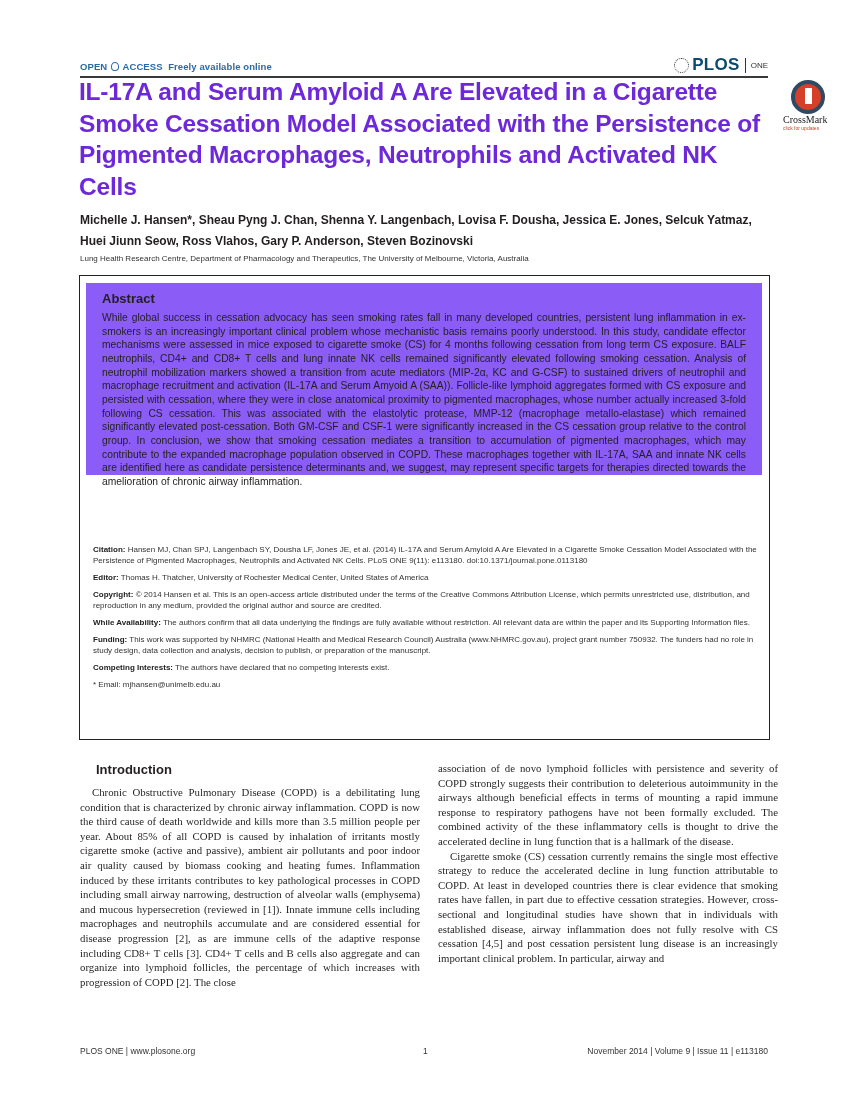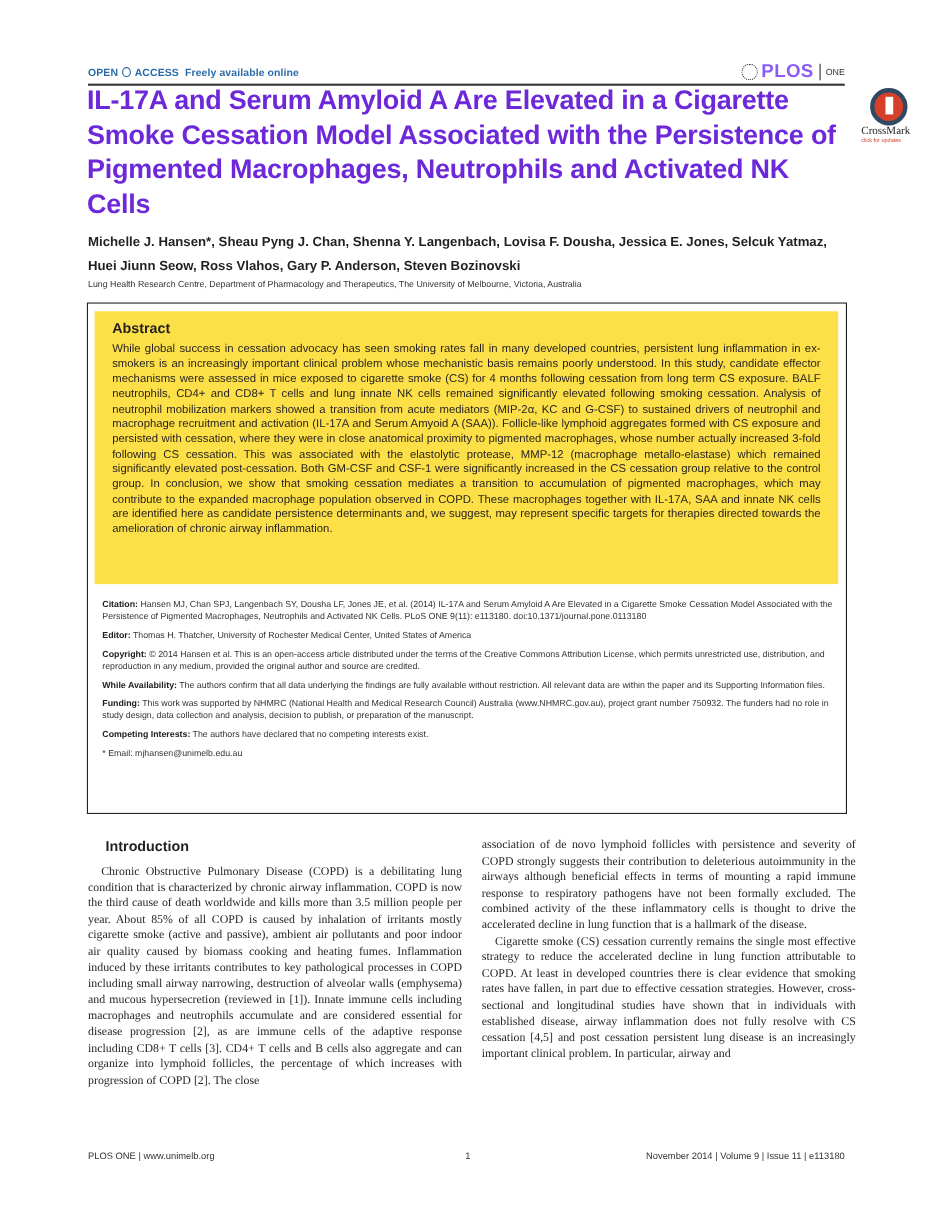--- a/index.html
+++ b/index.html
@@ -2,32 +2,32 @@
 <html><head>
 <meta charset="utf-8">
 <style>
   html, body { margin:0; padding:0; background:#ffffff; }
   body { width:850px; height:1098px; position:relative; overflow:hidden; color:#231f20; font-family:"Liberation Sans", sans-serif; }
   .header { position:absolute; left:80px; top:32px; width:688px; height:22px; border-bottom:2px solid #3a3a3a;margin-top:22px; }
   .oa { position:absolute; left:0; top:7px; font-size:9.5px; font-weight:bold; color:#2a6aa8; letter-spacing:0.1px; }
   .oa .lock { display:inline-block; width:8px; height:9px; border:1.5px solid #2a6aa8; border-radius:50% 50% 45% 45%; vertical-align:-1px; margin:0 1px; box-sizing:border-box; }
   .plos { position:absolute; right:0; top:1px; display:flex; align-items:center; }
   .plos .globe { width:15px; height:15px; border:1.5px dotted #333; border-radius:50%; margin-right:3px; box-sizing:border-box; }
-  .plos .word { font-size:17px; font-weight:bold; color:#8b5cf6; letter-spacing:0.3px; }
+  .plos .word { font-size:17px; font-weight:bold; color:#0c4a6e; letter-spacing:0.3px; }
   .plos .sep { width:1px; height:15px; background:#333; margin:0 5px; }
   .plos .one { font-size:8px; color:#333; }
   h1 { position:absolute; left:79px; top:76px; width:700px; margin:0; font-size:24.5px; line-height:31.5px; font-weight:bold; color:#6d28d9; font-family:"Liberation Sans", sans-serif; letter-spacing:-0.2px; }
   .crossmark { position:absolute; left:783px; top:80px; width:50px; text-align:left; }
   .crossmark .ring { width:34px; height:34px; margin:0 auto; border:4px solid #2f4a62; border-radius:50%; box-sizing:border-box; background:#d6402a; position:relative; }
   .crossmark .ring::after { content:""; position:absolute; left:10px; top:4px; width:7px; height:16px; background:#fff; }
   .crossmark .cm { font-family:"Liberation Serif", serif; font-size:10px; color:#222; line-height:10px; margin-top:1px; }
   .crossmark .cu { font-size:5px; color:#d6402a; line-height:6px; }
   .authors { position:absolute; left:80px; top:210px; width:690px; font-size:12px; line-height:21px; font-weight:bold; }
   .affil { position:absolute; left:80px; top:254px; font-size:8px; color:#333; }
-  .abstract { position:absolute; left:86px; top:283px; width:676px; height:248px; background:#fde047; padding:8px 16px; box-sizing:border-box; }
+  .abstract { position:absolute; left:86px; top:283px; width:676px; height:192px; background:#8b5cf6; padding:8px 16px; box-sizing:border-box; }
   .abstract h2 { margin:0 0 5px; font-size:13px; font-weight:bold; }
   .abstract p { margin:0; font-size:10.3px; line-height:13.65px; text-align:justify; color:#231f20; }
   .outerbox { position:absolute; left:79px; top:275px; width:691px; height:465px; border:1px solid #222; box-sizing:border-box; }
   .meta { position:absolute; left:93px; top:544px; width:665px; font-size:8px; line-height:11px; color:#333; }
   .meta p { margin:0 0 6px; }
   .meta b { color:#222; }
   .col { position:absolute; width:340px; font-family:"Liberation Serif", serif; font-size:10.8px; line-height:14.6px; text-align:justify; color:#231f20; }
   .col p { margin:0; text-indent:12px; }
   .col p.noind { text-indent:0; }
   .col1 { left:80px; top:785px; }
@@ -87,16 +87,16 @@
 <h3 class="intro-h">Introduction</h3>
 <div class="col col1">
   <p>Chronic Obstructive Pulmonary Disease (COPD) is a debilitating lung condition that is characterized by chronic airway inflammation. COPD is now the third cause of death worldwide and kills more than 3.5 million people per year. About 85% of all COPD is caused by inhalation of irritants mostly cigarette smoke (active and passive), ambient air pollutants and poor indoor air quality caused by biomass cooking and heating fumes. Inflammation induced by these irritants contributes to key pathological processes in COPD including small airway narrowing, destruction of alveolar walls (emphysema) and mucous hypersecretion (reviewed in [1]). Innate immune cells including macrophages and neutrophils accumulate and are considered essential for disease progression [2], as are immune cells of the adaptive response including CD8+ T cells [3]. CD4+ T cells and B cells also aggregate and can organize into lymphoid follicles, the percentage of which increases with progression of COPD [2]. The close</p>
 </div>
 <div class="col col2">
   <p class="noind">association of de novo lymphoid follicles with persistence and severity of COPD strongly suggests their contribution to deleterious autoimmunity in the airways although beneficial effects in terms of mounting a rapid immune response to respiratory pathogens have not been formally excluded. The combined activity of the these inflammatory cells is thought to drive the accelerated decline in lung function that is a hallmark of the disease.</p>
   <p>Cigarette smoke (CS) cessation currently remains the single most effective strategy to reduce the accelerated decline in lung function attributable to COPD. At least in developed countries there is clear evidence that smoking rates have fallen, in part due to effective cessation strategies. However, cross-sectional and longitudinal studies have shown that in individuals with established disease, airway inflammation does not fully resolve with CS cessation [4,5] and post cessation persistent lung disease is an increasingly important clinical problem. In particular, airway and</p>
 </div>
 
 <div class="footer">
-  <span class="l">PLOS ONE | www.unimelb.org</span>
+  <span class="l">PLOS ONE | www.plosone.org</span>
   <span class="c">1</span>
   <span class="r">November 2014 | Volume 9 | Issue 11 | e113180</span>
 </div>
 
 </body></html>

